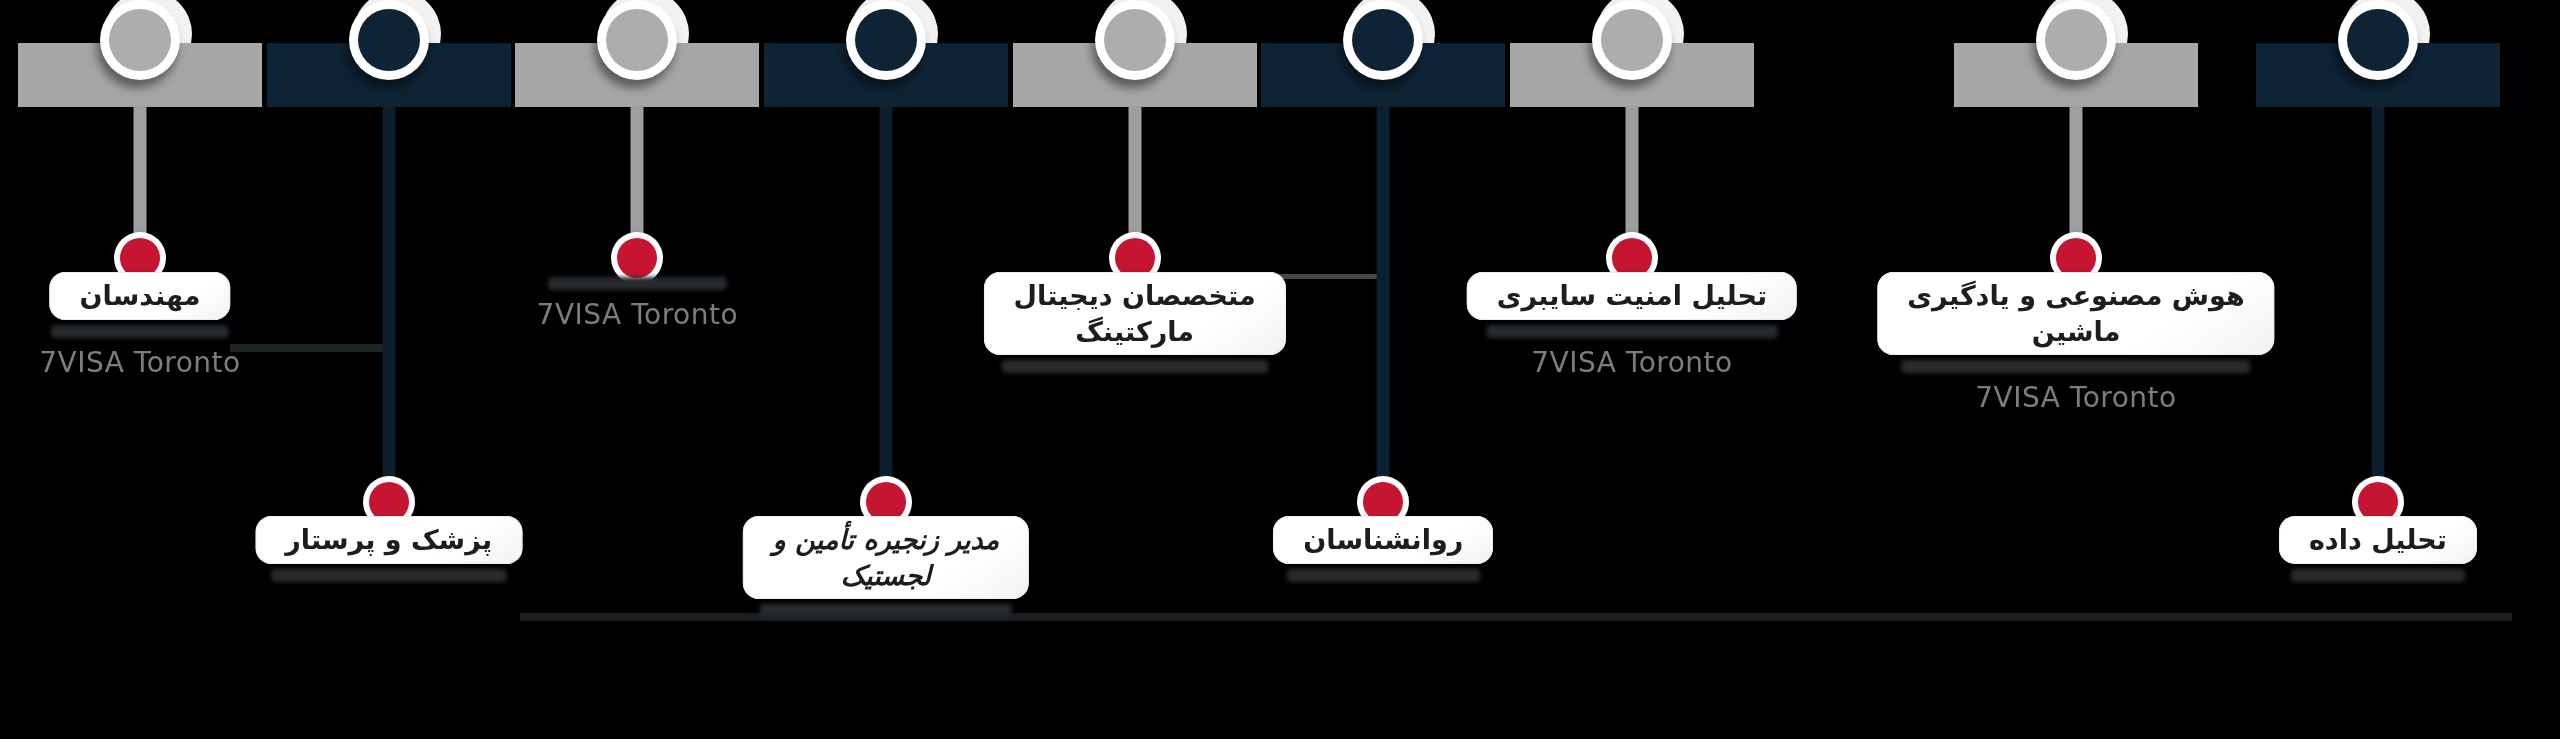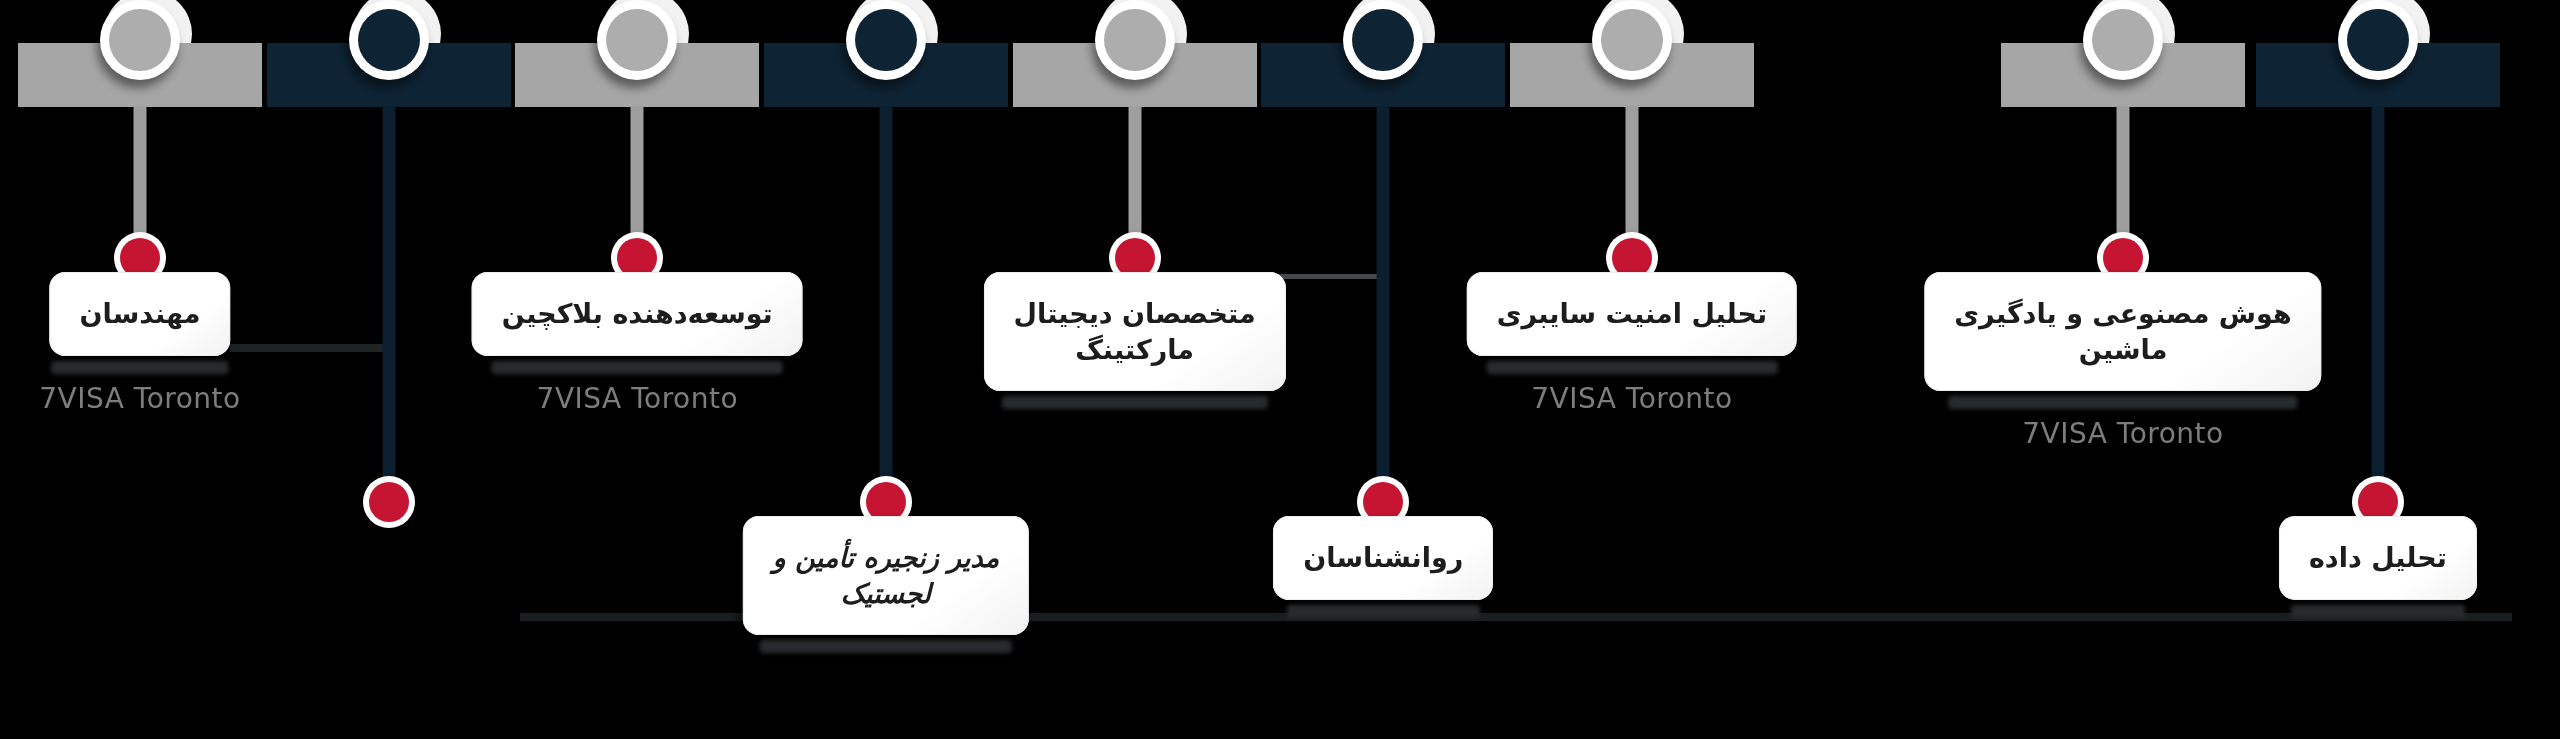--- a/index.html
+++ b/index.html
@@ -25,21 +25,21 @@
   .dot{position:absolute;left:50%;transform:translateX(-50%);width:52px;height:52px;border-radius:50%;
        background:#fff;box-shadow:-2px 6px 8px rgba(0,0,0,.5);}
   .row-upper .dot{top:232px;}
   .row-lower .dot{top:476px;}
   .dot-inner{position:absolute;left:50%;top:50%;width:40px;height:40px;border-radius:50%;
        transform:translate(-50%,-50%);background:var(--red);}
   .card-col{position:absolute;left:50%;transform:translateX(-50%);display:flex;flex-direction:column;
        align-items:center;width:max-content;}
   .row-upper .card-col{top:272px;}
   .row-lower .card-col{top:516px;}
-  .card{background:linear-gradient(145deg,#ffffff 70%,#f2f2f2);border-radius:16px;padding:24px 30px;
+  .card{background:linear-gradient(145deg,#ffffff 70%,#f2f2f2);border-radius:16px;padding:6px 30px;
        min-width:120px;box-shadow:-4px 6px 10px rgba(0,0,0,.55), inset 0 0 0 1px #ececec;}
   .label{display:block;direction:rtl;white-space:pre-line;text-align:center;
        font-size:27px;line-height:1.32;font-weight:700;color:var(--text);}
   .card-shadow{margin-top:5px;height:13px;width:88%;background:#272b2e;border-radius:4px;filter:blur(2px);}
   .wm{margin-top:8px;font-size:28px;letter-spacing:.5px;color:var(--wm);opacity:.9;
       filter:blur(.5px);text-shadow:0 1px 2px #000;font-weight:500;text-align:center;}
   .decor{position:absolute;}
   .decor-1{left:230px;top:344px;width:160px;height:8px;background:#1e2326;}
   .decor-2{left:1268px;top:274px;width:120px;height:5px;background:#46494c;}
   .decor-3{left:520px;top:613px;width:1992px;height:8px;background:#1a1e21;}
@@ -72,35 +72,39 @@
     <div class="item row-lower tone-navy" style="left: 264.66px;">
     <div class="glow"></div>
     <div class="segment"></div>
     <div class="connector"></div>
     <div class="node">
       <div class="node-inner"></div>
     </div>
     <div class="dot">
       <div class="dot-inner"></div>
     </div>
+    <div class="card-col">
+      <div class="card">
+        <span class="label" dir="rtl">پزشک و پرستار</span>
+      </div>
+      <div class="card-shadow"></div>
+
+    </div>
   </div>
     <div class="item row-upper tone-gray" style="left: 513.32px;">
     <div class="glow"></div>
     <div class="segment"></div>
     <div class="connector"></div>
     <div class="node">
       <div class="node-inner"></div>
     </div>
     <div class="dot">
       <div class="dot-inner"></div>
     </div>
     <div class="card-col">
-      <div class="card">
-        <span class="label" dir="rtl">توسعه‌دهنده بلاکچین</span>
-      </div>
       <div class="card-shadow"></div>
       <div class="wm">7VISA Toronto</div>
     </div>
   </div>
     <div class="item row-lower tone-navy" style="left: 761.98px; font-style: italic;">
     <div class="glow"></div>
     <div class="segment"></div>
     <div class="connector"></div>
     <div class="node">
       <div class="node-inner"></div>
@@ -165,21 +169,21 @@
       <div class="dot-inner"></div>
     </div>
     <div class="card-col">
       <div class="card">
         <span class="label" dir="rtl">تحلیل امنیت سایبری</span>
       </div>
       <div class="card-shadow"></div>
       <div class="wm">7VISA Toronto</div>
     </div>
   </div>
-    <div class="item row-upper tone-gray" style="left: 1999px;">
+    <div class="item row-upper tone-gray" style="left: 1952px;">
     <div class="glow"></div>
     <div class="segment"></div>
     <div class="connector"></div>
     <div class="node">
       <div class="node-inner"></div>
     </div>
     <div class="dot">
       <div class="dot-inner"></div>
     </div>
     <div class="card-col">

